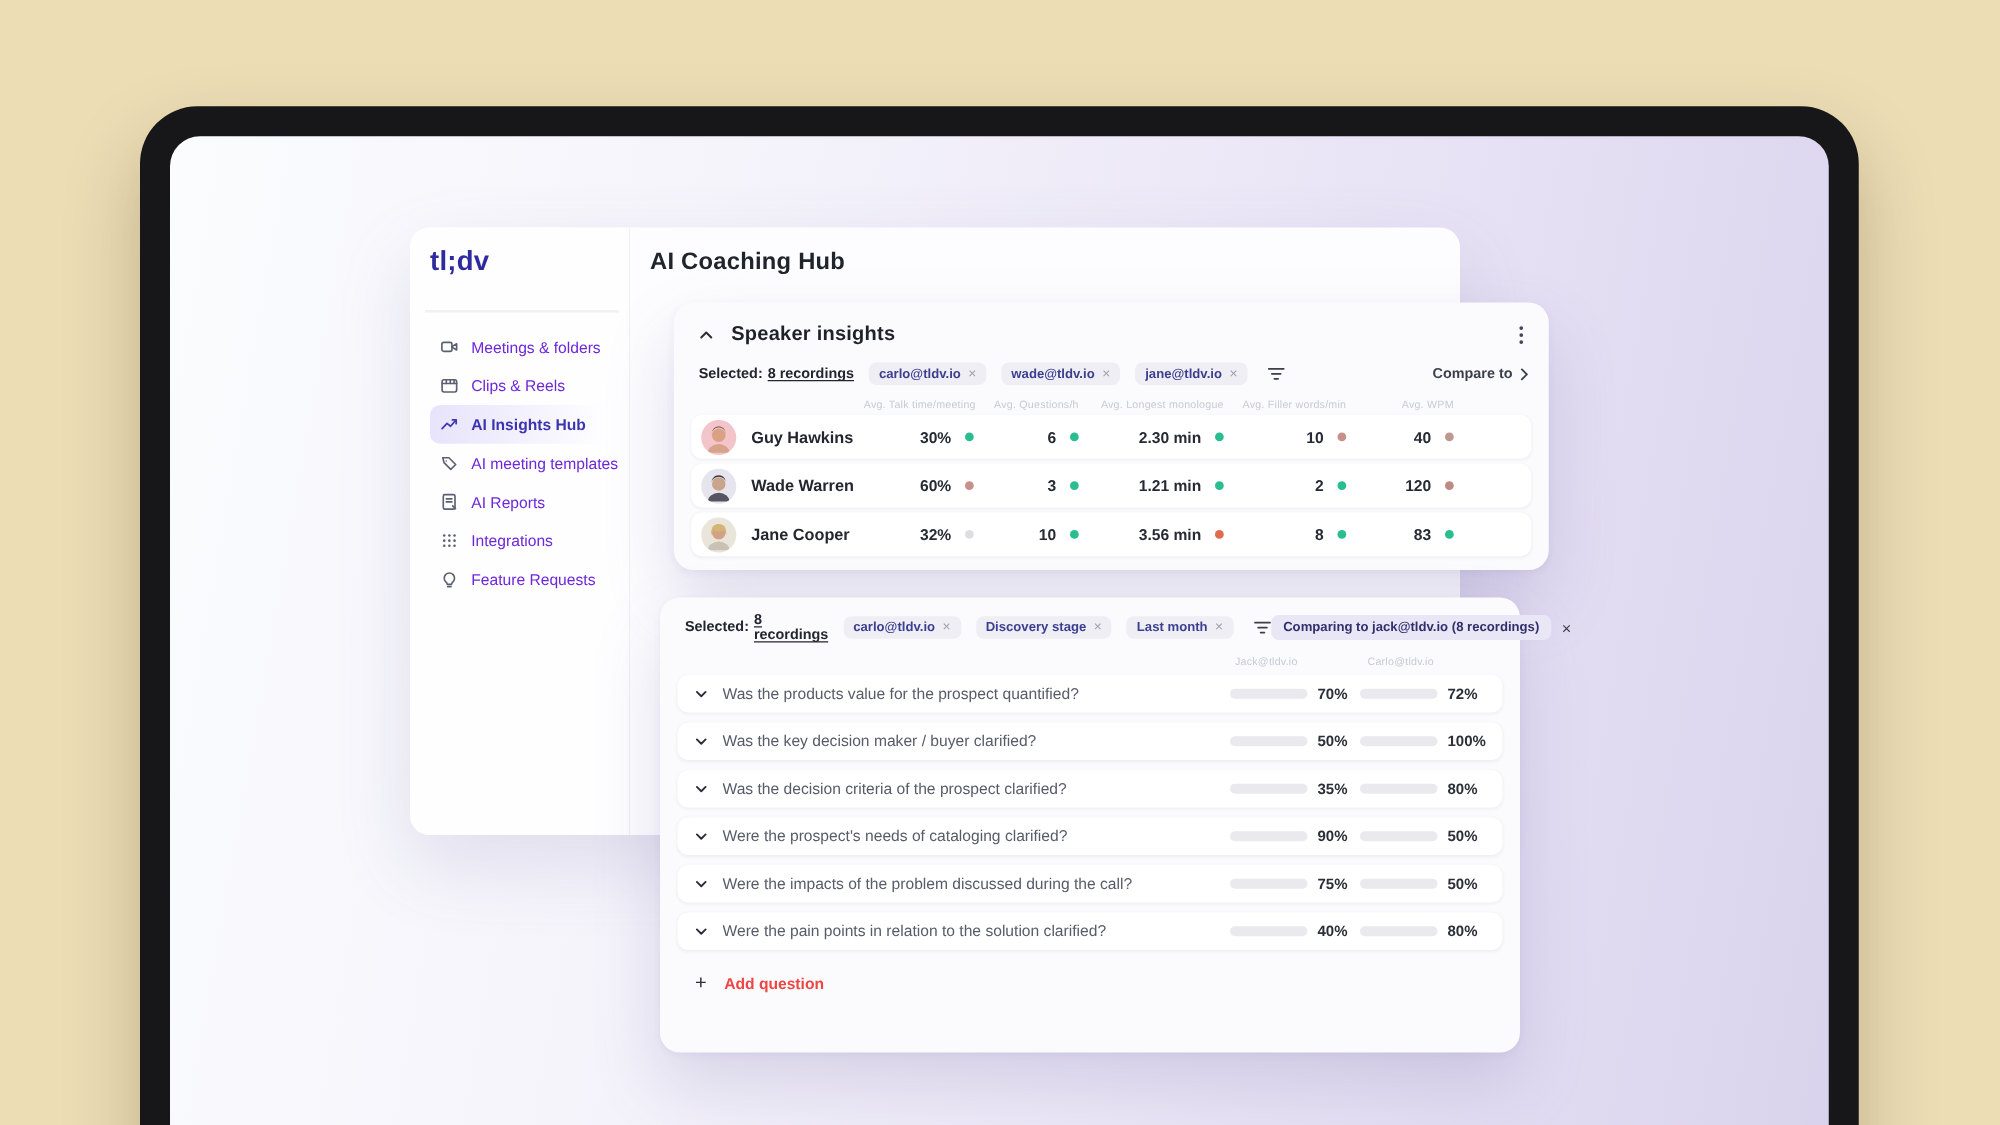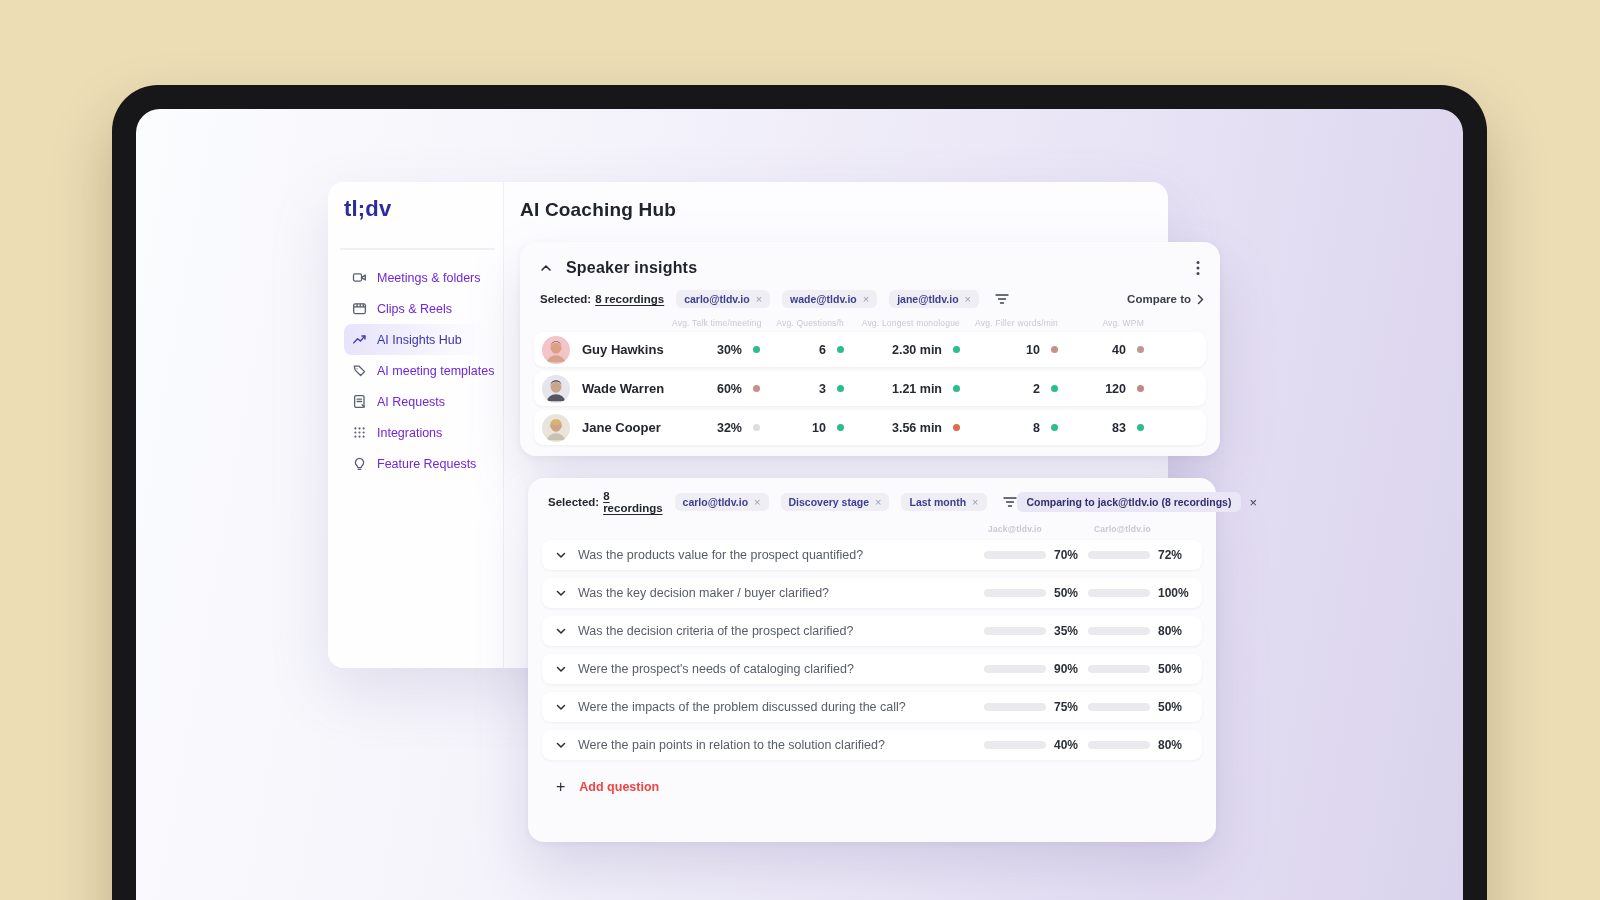--- a/index.html
+++ b/index.html
@@ -36,31 +36,31 @@
   .divider-1 { margin-top:26px; }
   .search-row { display:flex; align-items:center; gap:10px; padding:16px 2px; color:#4b4f5c; font-size:12.5px; cursor:pointer; }
   .side-list { margin-top:12px; display:flex; flex-direction:column; }
   .side-item {
     display:flex; align-items:center; gap:10px; height:31px; padding:0 8px;
     font-size:12.5px; color:#6d28d9; border-radius:8px; cursor:pointer; white-space:nowrap;
   }
   .side-item .ic { display:flex; color:#5b6070; }
   .side-item.active {
     background:linear-gradient(90deg,#e7e3fb 0%, rgba(231,227,251,0) 95%);
-    color:#3b34b0; font-weight:normal;
+    color:#3b34b0; font-weight:bold;
   }
   .side-item.active .ic { color:#4038b8; }
   .page-title { position:absolute; left:384px; top:90px; font-size:19px; font-weight:600; color:#20242d; letter-spacing:.2px; }
 
   
   .card {
     position:absolute; background:#fbfbfd; border-radius:16px;
     box-shadow:0 26px 55px rgba(110,100,160,.20), 0 2px 6px rgba(110,100,160,.08);
   }
-  .card-speaker { left:384px; top:133px; width:700px; height:214px; }
+  .card-speaker { left:403px; top:133px; width:700px; height:214px; }
   .card-playbook { left:392px; top:369px; width:688px; height:364px; }
 
   .card-head { display:flex; align-items:center; padding:16px 16px 0 20px; }
   .chev-btn { display:flex; align-items:center; color:#2a2e38; cursor:pointer; }
   .card-title { margin-left:14px; font-size:16px; font-weight:600; color:#1f222b; letter-spacing:.2px; }
   .card-title .muted { color:#abafbc; font-weight:600; }
   .card-title .pipe { color:#c9ccd6; font-weight:400; padding:0 6px; }
   .kebab { margin-left:auto; display:flex; padding:2px 4px; cursor:pointer; }
 
   .filter-row { display:flex; align-items:center; padding:12px 16px 0 20px; font-size:11.5px; color:#2a2e38; }
@@ -87,21 +87,21 @@
     display:flex; align-items:center; background:#fff; border-radius:9px; height:35px;
     padding:0 62px 0 8px; box-shadow:0 1px 3px rgba(30,30,60,.06); cursor:pointer;
   }
   .avatar { width:28px; height:28px; border-radius:50%; overflow:hidden; flex:none; }
   .p-name { flex:1; margin-left:12px; font-size:13px; font-weight:600; color:#23262e; }
   .cell { display:flex; align-items:center; justify-content:flex-end; }
   .cell .v { font-size:12.5px; font-weight:600; color:#262a33; white-space:nowrap; }
   .dot { width:7px; height:7px; border-radius:50%; margin-left:11px; flex:none; }
 
   
-  .pb-cols { display:flex; padding:10px 16px 4px 20px;font-weight:bold; }
+  .pb-cols { display:flex; padding:10px 16px 4px 20px; }
   .pb-cols .sp { flex:1; }
   .pb-col-label { width:106px; font-size:8.5px; color:#c7cad4; white-space:nowrap; letter-spacing:.2px; }
   .q-rows { padding:0 14px; display:flex; flex-direction:column; gap:8px; margin-top:2px; }
   .q-row {
     display:flex; align-items:center; background:#fff; border-radius:9px; height:30px;
     padding:0 10px 0 8px; box-shadow:0 1px 3px rgba(30,30,60,.06); cursor:pointer;
   }
   .q-chev { display:flex; color:#2a2e38; padding:0 6px; cursor:pointer; }
   .q-text { flex:1; font-size:12.5px; color:#575c68; margin-left:6px; white-space:nowrap; overflow:hidden; }
   .bar-group { width:104px; display:flex; align-items:center; gap:8px; flex:none; }
@@ -168,21 +168,21 @@
             </div>
             <div class="side-item">
               <span class="ic">
                 <svg width="15" height="15" viewBox="0 0 16 16" fill="none" stroke="currentColor" stroke-width="1.4" stroke-linecap="round" stroke-linejoin="round">
                     <rect x="2.8" y="1.8" width="10" height="12.4" rx="1.4"></rect>
                     <line x1="5.4" y1="5.4" x2="10.2" y2="5.4"></line>
                     <line x1="5.4" y1="8" x2="10.2" y2="8"></line>
                     <line x1="10.8" y1="11.4" x2="13.2" y2="13.8"></line>
                   </svg>
               </span>
-              <span>AI Requests</span>
+              <span>AI Reports</span>
             </div>
             <div class="side-item">
               <span class="ic">
                 <svg width="15" height="15" viewBox="0 0 16 16" fill="currentColor">
                     <circle cx="3.6" cy="3.6" r="1.1"></circle>
                     <circle cx="8" cy="3.6" r="1.1"></circle>
                     <circle cx="12.4" cy="3.6" r="1.1"></circle>
                     <circle cx="3.6" cy="8" r="1.1"></circle>
                     <circle cx="8" cy="8" r="1.1"></circle>
                     <circle cx="12.4" cy="8" r="1.1"></circle>

